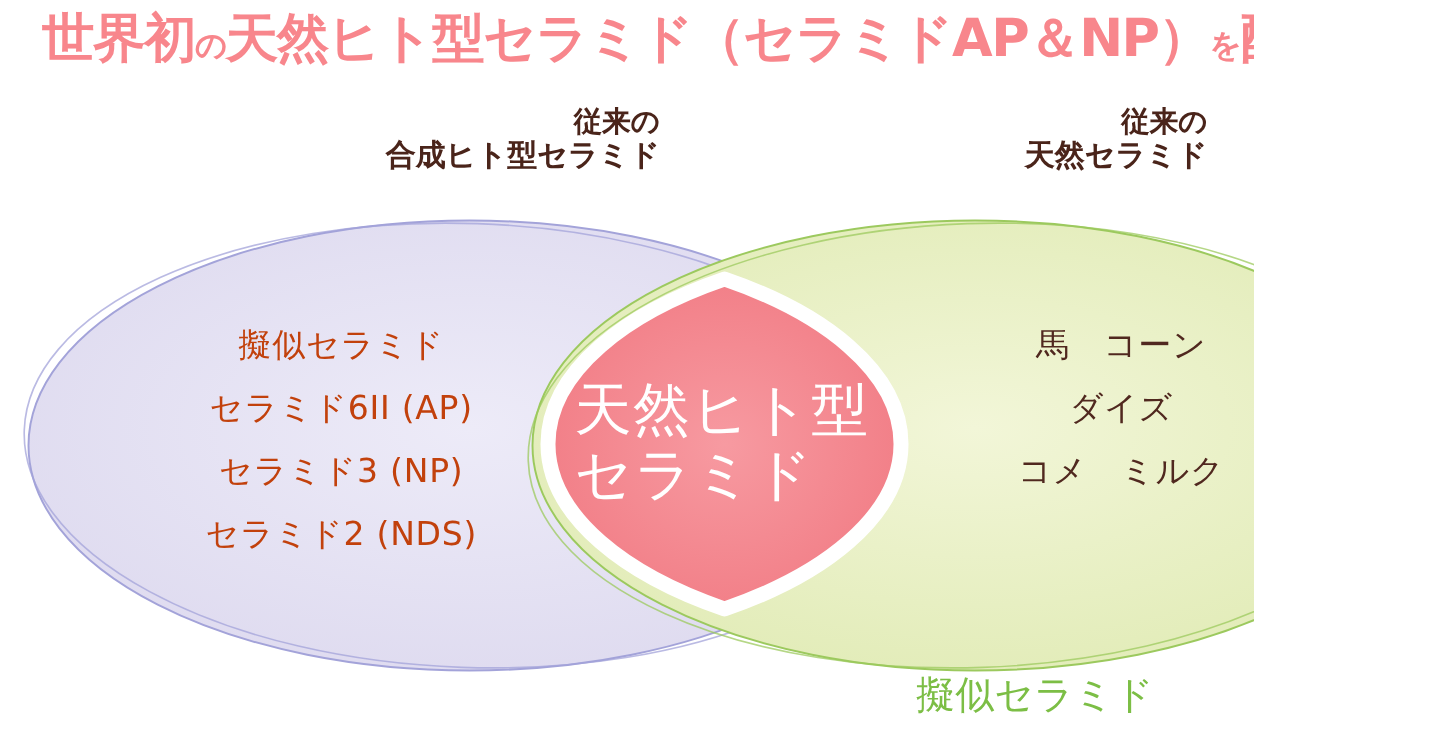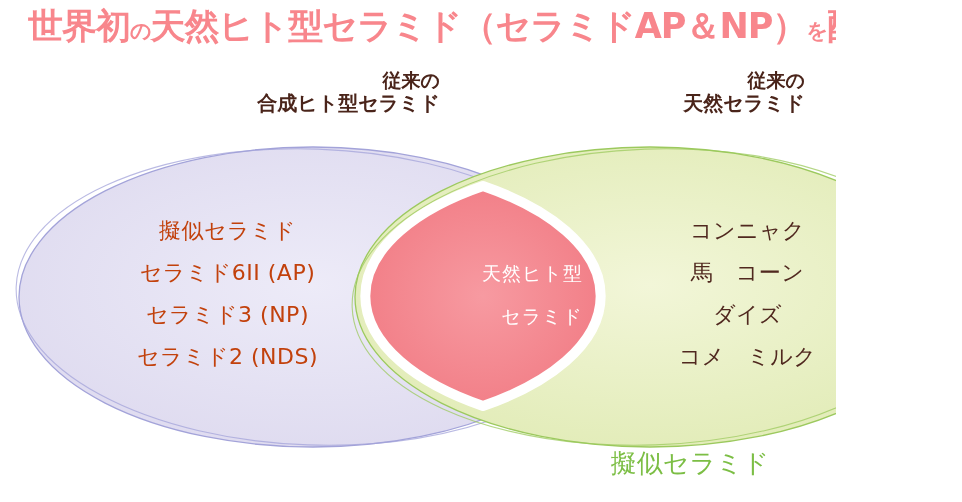--- a/index.html
+++ b/index.html
@@ -18,21 +18,21 @@
   .subtitle{font-size:19px;font-weight:bold;}
   .heading{font-size:20px;font-weight:bold;letter-spacing:0px;}
   .subtitle-left{left:140px;top:68px;width:300px;}
   .heading-left{left:140px;top:90px;width:300px;}
   .subtitle-right{left:505px;top:68px;width:300px;}
   .heading-right{left:505px;top:90px;width:300px;}
   .items{position:absolute;top:210px;width:285px;text-align:center;font-size:22px;}
   .items .venn-item{line-height:42px;letter-spacing:0.5px;}
   .items-left{left:85px;}
   .items-right{left:605px;}
-  .lens-label{position:absolute;left:383px;top:252px;width:200px;text-align:right;font-size:19px;letter-spacing:1px;}
+  .lens-label{position:absolute;left:383px;top:252px;width:200px;text-align:left;font-size:38px;letter-spacing:1px;}
   .lens-label .lens-line{line-height:43px;}
   .footer{position:absolute;top:446px;width:300px;text-align:center;font-size:26px;font-weight:normal;}
   .footer-left{left:128px;}
   .footer-right{left:540px;}
 </style>
 </head>
 <body>
 
 <div class="stage">
 
@@ -70,21 +70,20 @@
   <div class="label heading heading-right" style="color: rgb(74, 36, 26);">天然セラミド</div>
 
   <div class="items items-left" style="color: #c2410c;">
       <div class="venn-item">擬似セラミド</div>
       <div class="venn-item">セラミド6II (AP)</div>
       <div class="venn-item">セラミド3 (NP)</div>
       <div class="venn-item">セラミド2 (NDS)</div>
     </div>
 
   <div class="items items-right" style="color: rgb(80, 40, 31);">
-      <div class="venn-item">コンニャク</div>
       <div class="venn-item">馬　コーン</div>
       <div class="venn-item">ダイズ</div>
       <div class="venn-item">コメ　ミルク</div>
     </div>
 
   <div class="lens-label" style="color: rgb(255, 255, 255);">
       <div class="lens-line">天然ヒト型</div>
       <div class="lens-line">セラミド</div>
     </div>
 

